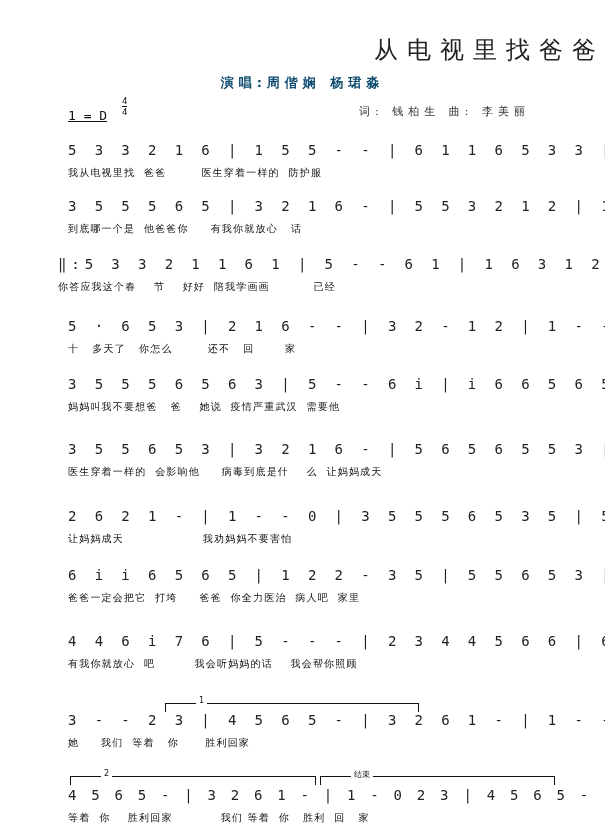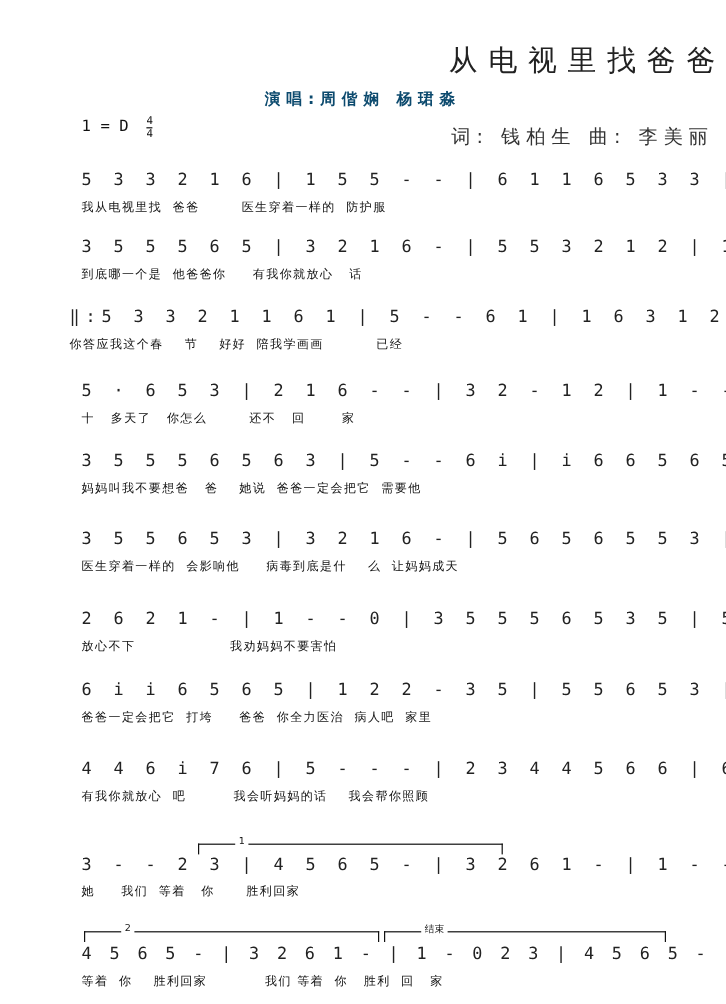--- a/index.html
+++ b/index.html
@@ -1,22 +1,22 @@
 <!DOCTYPE html>
 <html><head>
 <meta charset="utf-8">
 <style>
   html, body { margin:0; padding:0; background:#ffffff; }
   body { width:605px; height:837px; position:relative; overflow:hidden; color:#111; font-family:"DejaVu Sans", sans-serif; }
   .title { position:absolute; left:0; width:605px; top:34px; text-align:right; font-size:24px; letter-spacing:9px; color:#222; }
   .singers { position:absolute; left:0; width:605px; top:74px; text-align:center; font-size:13px; letter-spacing:5px; color:#0c4a6e; font-weight:bold; }
-  .key { position:absolute; left:68px; top:98px; font-family:"DejaVu Sans Mono", monospace; font-size:13px; }
+  .key { position:absolute; left:68px; top:108px; font-family:"DejaVu Sans Mono", monospace; font-size:13px;text-decoration:underline; }
   .meter { position:absolute; left:122px; top:96px; font-family:"DejaVu Sans Mono", monospace; font-size:9px; line-height:10px; text-align:center; }
   .meter .bar { border-top:1px solid #111; }
-  .credits { position:absolute; left:376px; top:104px; font-size:16px; letter-spacing:5px; color:#333; }
+  .credits { position:absolute; left:359px; top:104px; font-size:11px; letter-spacing:5px; color:#333; }
 
   .row { position:absolute; left:68px; width:488px; }
   .notes { position:absolute; left:0; top:0; width:100%; height:20px; font-family:"DejaVu Sans Mono", monospace; font-size:14px; letter-spacing:4.9px; white-space:pre; color:#222; }
   .lyrics { position:absolute; left:0; top:24px; width:100%; font-size:10px; letter-spacing:1.2px; white-space:pre; color:#111; }
   .volta { position:absolute; height:8px; border-top:1px solid #111; border-left:1px solid #111; border-right:1px solid #111; font-size:8px; }
   .volta span { position:absolute; top:-8px; left:30px; background:#fff; padding:0 3px; font-size:8px; }
 </style>
 </head>
 <body>
 
@@ -40,29 +40,29 @@
 <div class="row" style="top:256px;left:58px;width:500px">
   <div class="notes">‖:5 3 3 2 1 1 6 1 | 5 - - 6 1 | 1 6 3 1 2 | 2 - - 3 5 |</div>
   <div class="lyrics">你答应我这个春    节    好好  陪我学画画          已经</div>
 </div>
 <div class="row" style="top:318px">
   <div class="notes">5 · 6 5 3 | 2 1 6 - - | 3 2 - 1 2 | 1 - - - |</div>
   <div class="lyrics">十   多天了   你怎么        还不   回       家</div>
 </div>
 <div class="row" style="top:376px">
   <div class="notes">3 5 5 5 6 5 6 3 | 5 - - 6 i | i 6 6 5 6 5 | 5 1 2 - - |</div>
-  <div class="lyrics">妈妈叫我不要想爸   爸    她说  爸爸一定会把它  需要他</div>
+  <div class="lyrics">妈妈叫我不要想爸   爸    她说  疫情严重武汉  需要他</div>
 </div>
 <div class="row" style="top:441px">
   <div class="notes">3 5 5 6 5 3 | 3 2 1 6 - | 5 6 5 6 5 5 3 | 2 · 2 2 3 2 3 |</div>
   <div class="lyrics">医生穿着一样的  会影响他     病毒到底是什    么  让妈妈成天</div>
 </div>
 <div class="row" style="top:508px">
   <div class="notes">2 6 2 1 - | 1 - - 0 | 3 5 5 5 6 5 3 5 | 5 - - 0 |</div>
-  <div class="lyrics">放心不下                  我劝妈妈不要害怕</div>
+  <div class="lyrics">让妈妈成天                  我劝妈妈不要害怕</div>
 </div>
 <div class="row" style="top:567px">
   <div class="notes">6 i i 6 5 6 5 | 1 2 2 - 3 5 | 5 5 6 5 3 | 2 1 6 - 2 3 |</div>
   <div class="lyrics">爸爸一定会把它  打垮     爸爸  你全力医治  病人吧  家里</div>
 </div>
 <div class="row" style="top:633px">
   <div class="notes">4 4 6 i 7 6 | 5 - - - | 2 3 4 4 5 6 6 | 6 5 6 5 6 5 2 |</div>
   <div class="lyrics">有我你就放心  吧         我会听妈妈的话    我会帮你照顾</div>
 </div>
 

